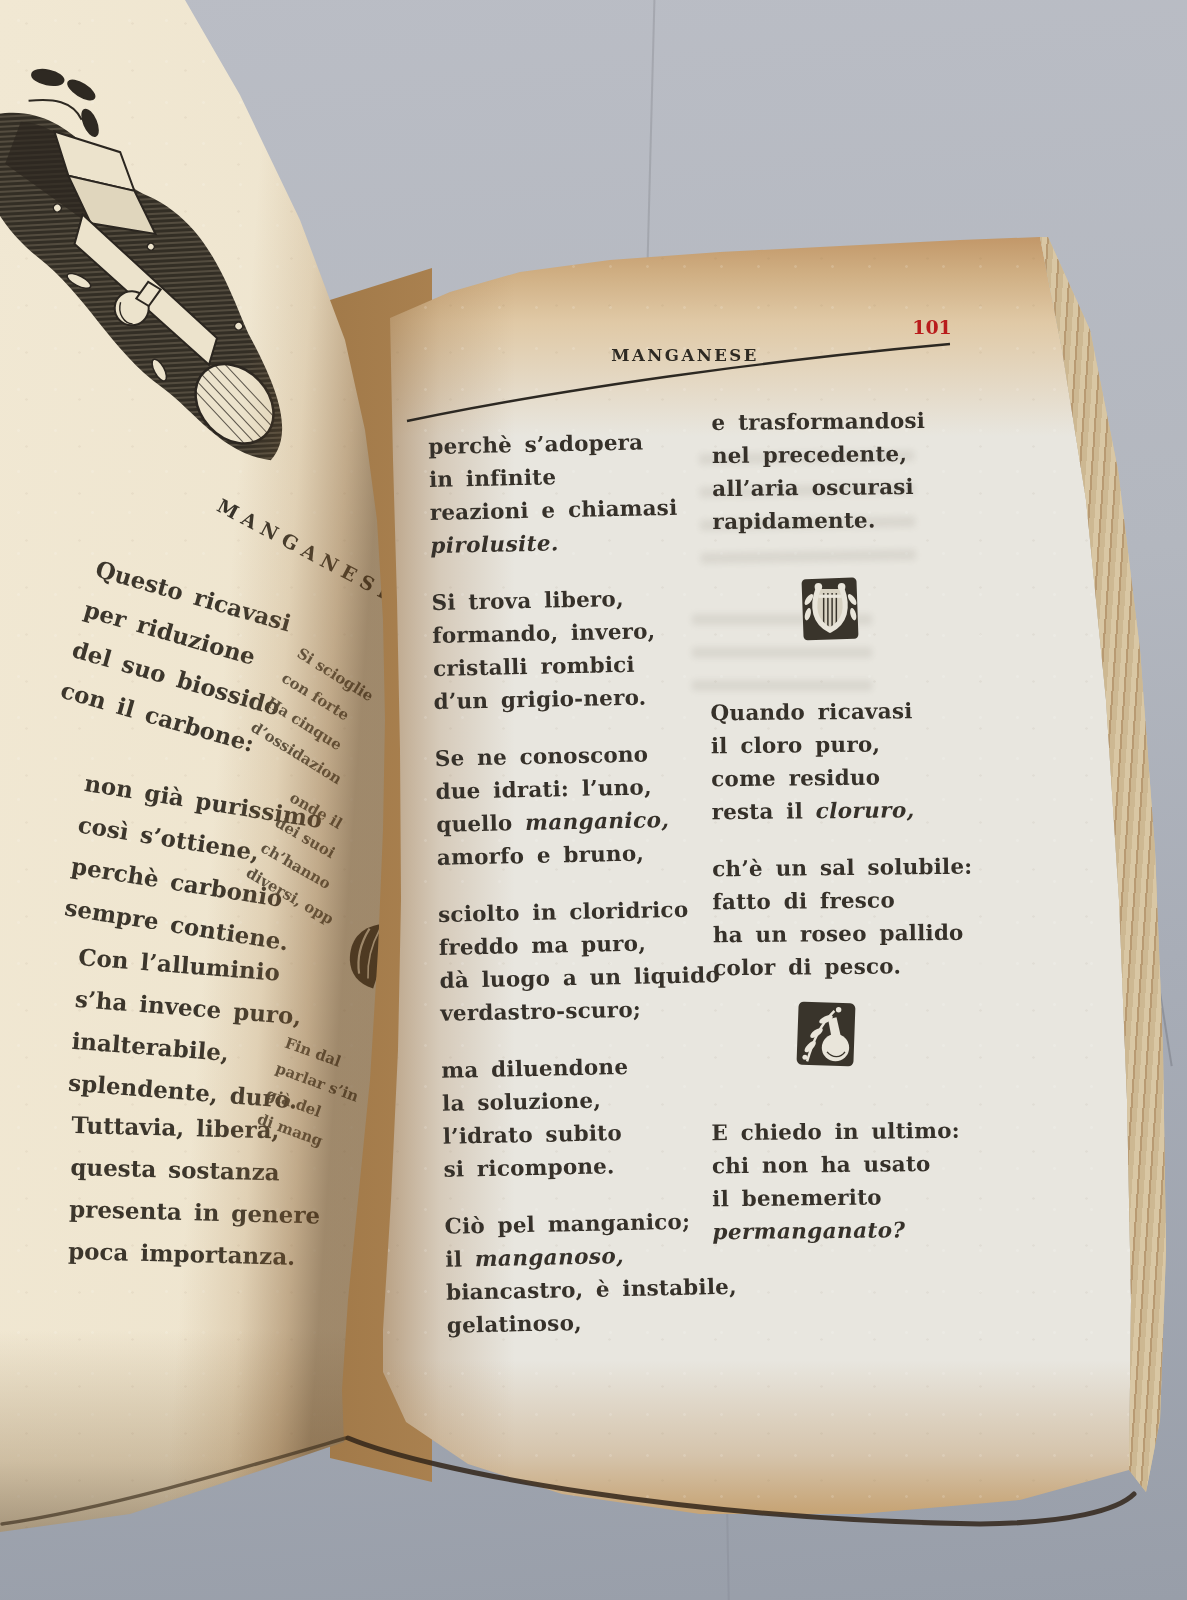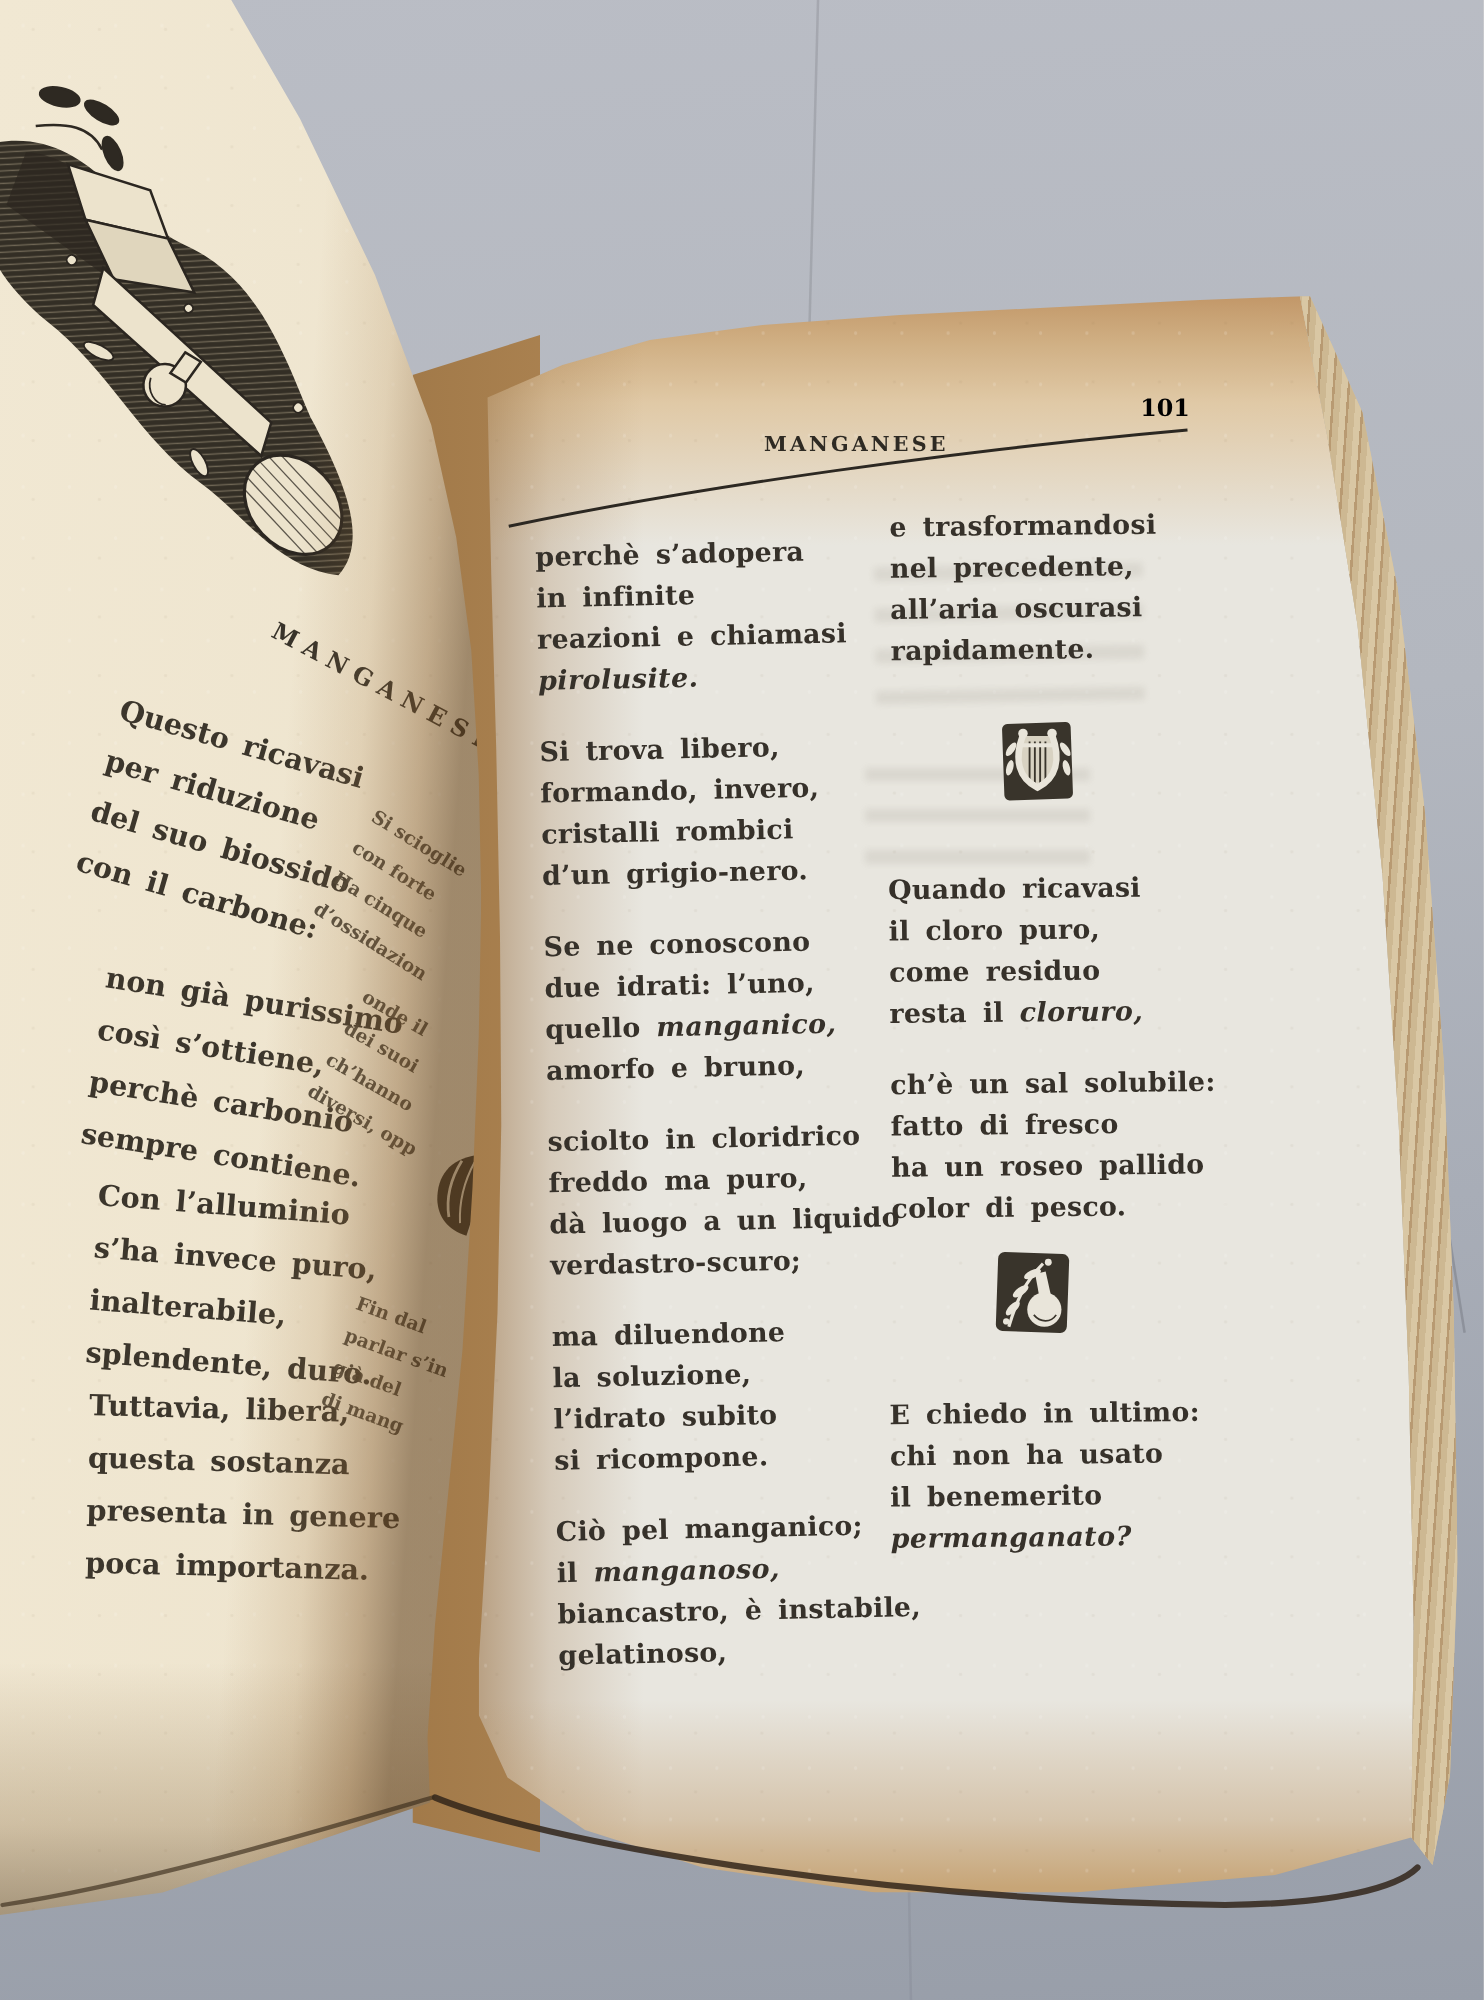--- a/index.html
+++ b/index.html
@@ -53,21 +53,21 @@
   .rp-top{background:linear-gradient(to bottom,#c09465 232px,#cfae82 272px,#e0c9a6 322px,rgba(232,230,223,0) 436px);}
   .rp-gutter{background:linear-gradient(to right,rgba(140,95,45,.5) 385px,rgba(150,105,55,.22) 440px,rgba(150,105,55,0) 515px);}
   .rp-bottom{background:linear-gradient(to bottom,rgba(0,0,0,0) 1360px,rgba(185,145,95,.4) 1455px,#c7a577 1510px);}
   .ghost{position:absolute;filter:blur(3px);opacity:.45;pointer-events:none;
     background:repeating-linear-gradient(to bottom,rgba(126,120,106,.3) 0 11px,rgba(126,120,106,0) 11px 33px);}
   .g1{left:700px;top:452px;width:215px;height:118px;transform:rotate(-1deg);}
   .g2{left:692px;top:614px;width:180px;height:78px;}
   .rh-title{position:absolute;left:600px;top:346px;width:170px;text-align:center;
     font-weight:bold;font-size:16.5px;letter-spacing:2.5px;color:#2e2a23;}
   .rh-num{position:absolute;left:904px;top:316px;width:56px;text-align:center;
-    font-weight:bold;font-size:19px;color:#000000;}
+    font-weight:bold;font-size:19px;color:#b91c1c;}
   .rule-svg,.lines-svg{position:absolute;inset:0;width:1187px;height:1600px;pointer-events:none;}
   .colA,.colB-top,.colB-mid,.colB-bot{position:absolute;font-weight:bold;font-size:21.5px;
     color:#36312a;word-spacing:5px;letter-spacing:.2px;white-space:nowrap;}
   .colA{left:428px;top:430px;transform:rotate(-1.2deg);transform-origin:0 0;}
   .colA .line,.colB-top .line,.colB-mid .line,.colB-bot .line{line-height:33px;}
   .colA .stanza,.colB-mid .stanza{margin-bottom:24px;}
   .colB-top{left:712px;top:405px;transform:rotate(-.6deg);}
   .colB-mid{left:712px;top:695px;transform:rotate(-.6deg);}
   .colB-bot{left:712px;top:1115px;transform:rotate(-.6deg);}
   .orn{position:absolute;}

